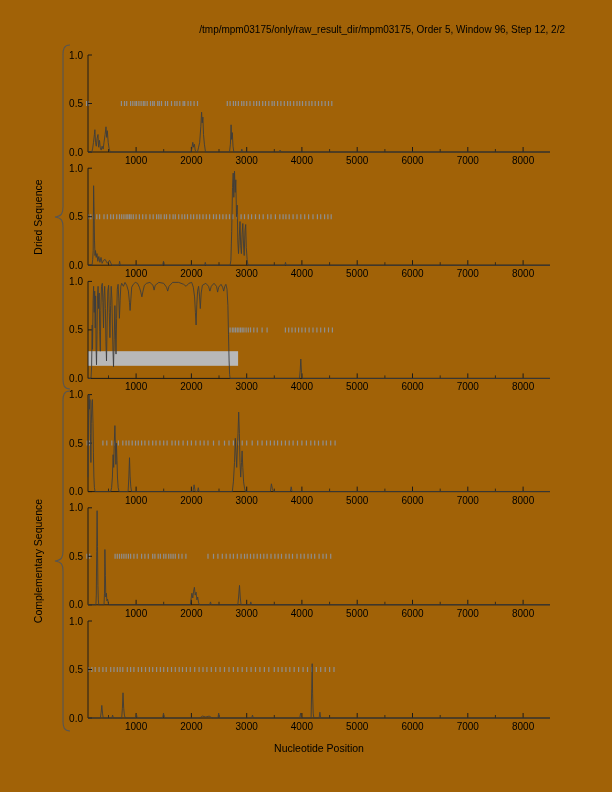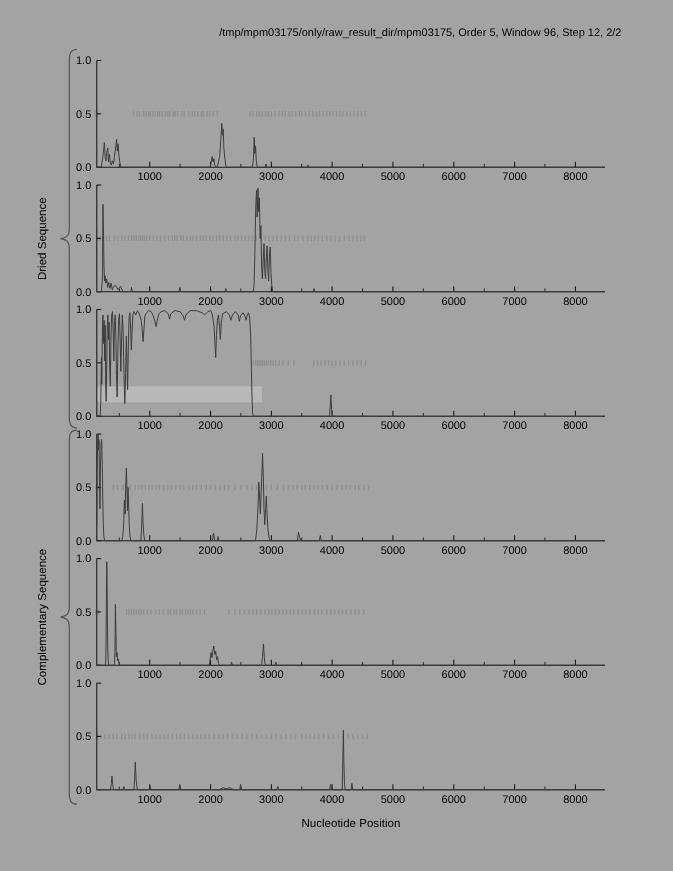--- a/index.html
+++ b/index.html
@@ -1,16 +1,16 @@
 <!DOCTYPE html>
 <html><head>
 <meta charset="utf-8">
 <style>
   html,body{margin:0;padding:0;background:#fff;}
-  .page{position:relative;width:612px;height:792px;background:#a3a3a3;overflow:hidden;
+  .page{position:relative;width:612px;height:792px;background:#a16207;overflow:hidden;
         font-family:"Liberation Sans",sans-serif;}
   svg text{font-family:"Liberation Sans",sans-serif;fill:#000000;}
 </style>
 </head>
 <body>
 
 <div class="page">
   <svg id="plot-svg" width="612" height="792" viewBox="0 0 612 792">
 
     <text x="565" y="33" text-anchor="end" font-size="10">/tmp/mpm03175/only/raw_result_dir/mpm03175, Order 5, Window 96, Step 12, 2/2</text>

